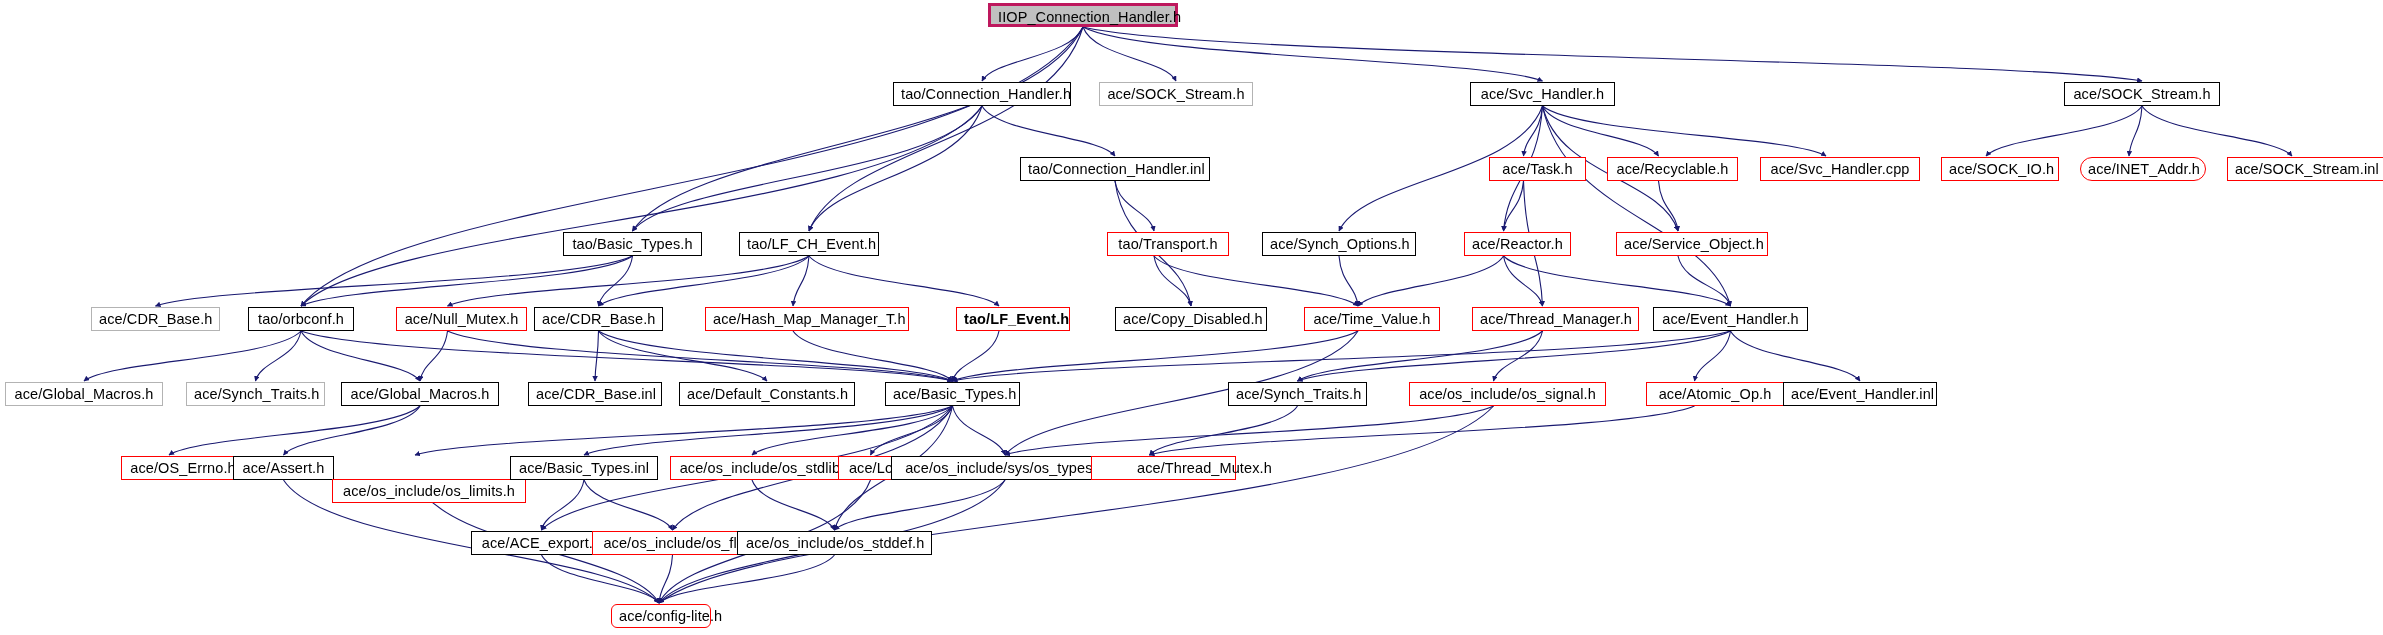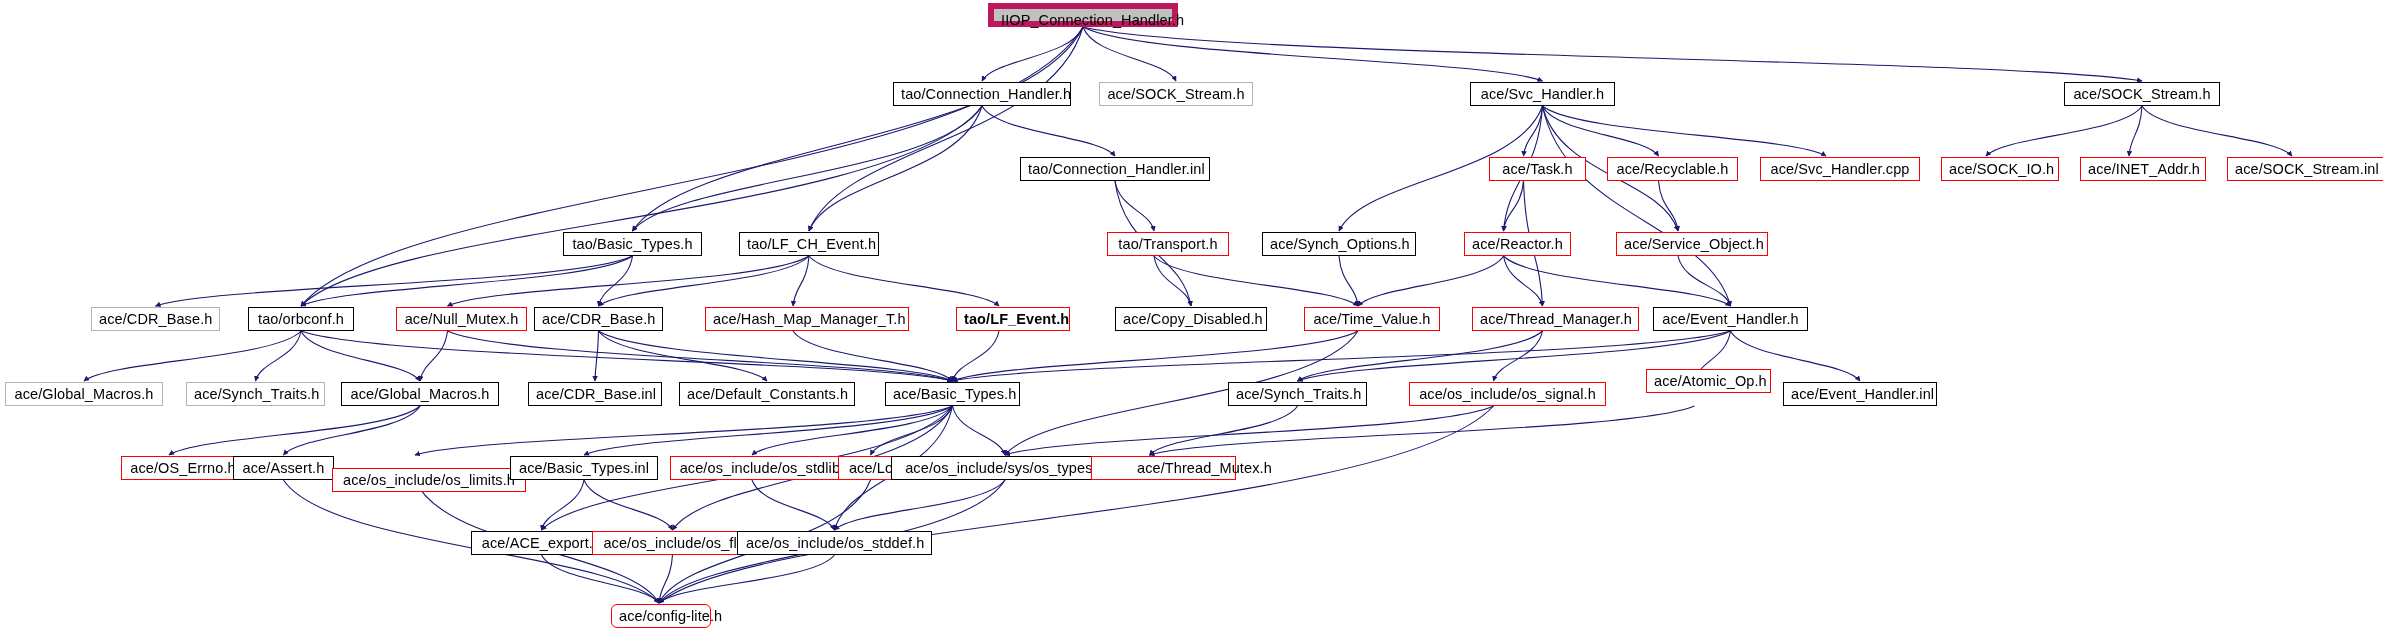--- a/index.html
+++ b/index.html
@@ -32,21 +32,21 @@
     white-space: nowrap;
     font-size: 14.5px;
     color: #000000;
     background: #ffffff;
     border: 1px solid #000000;
     padding: 0 7px;
     letter-spacing: 0.1px;
   }
   .node.root {
     background: #c0c0c0;
-    border: 6px solid #be185d;
+    border: 3px solid #be185d;
   }
   .node.red {
     border: 1px solid #ff0000;
     margin-left: 14px;
   }
   .node.gray {
     border: 1px solid #b3b3b3;
   }
 </style>
 </head>
@@ -150,21 +150,21 @@
       <div class="node root" style="left: 988px; top: 3px; width: 190px;">IIOP_Connection_Handler.h</div>
       <div class="node" style="left: 893px; top: 82px; width: 178px;">tao/Connection_Handler.h</div>
       <div class="node gray" style="left: 1099px; top: 82px; width: 154px;">ace/SOCK_Stream.h</div>
       <div class="node" style="left: 1470px; top: 82px; width: 145px;">ace/Svc_Handler.h</div>
       <div class="node" style="left: 2064px; top: 82px; width: 156px;">ace/SOCK_Stream.h</div>
       <div class="node" style="left: 1020px; top: 157px; width: 190px;">tao/Connection_Handler.inl</div>
       <div class="node red" style="left: 1475px; top: 157px; width: 97px;">ace/Task.h</div>
       <div class="node red" style="left: 1593px; top: 157px; width: 131px;">ace/Recyclable.h</div>
       <div class="node red" style="left: 1746px; top: 157px; width: 160px;">ace/Svc_Handler.cpp</div>
       <div class="node red" style="left: 1927px; top: 157px; width: 118px;">ace/SOCK_IO.h</div>
-      <div class="node red" style="left: 2066px; top: 157px; width: 126px;">ace/INET_Addr.h</div>
+      <div class="node red" style="left: 2066px; top: 157px; width: 126px; border-radius: 12px;">ace/INET_Addr.h</div>
       <div class="node red" style="left: 2213px; top: 157px; width: 158px;">ace/SOCK_Stream.inl</div>
       <div class="node" style="left: 563px; top: 232px; width: 139px;">tao/Basic_Types.h</div>
       <div class="node" style="left: 739px; top: 232px; width: 140px;">tao/LF_CH_Event.h</div>
       <div class="node red" style="left: 1093px; top: 232px; width: 122px;">tao/Transport.h</div>
       <div class="node" style="left: 1262px; top: 232px; width: 154px;">ace/Synch_Options.h</div>
       <div class="node red" style="left: 1450px; top: 232px; width: 107px;">ace/Reactor.h</div>
       <div class="node red" style="left: 1602px; top: 232px; width: 152px;">ace/Service_Object.h</div>
       <div class="node gray" style="left: 91px; top: 307px; width: 129px;">ace/CDR_Base.h</div>
       <div class="node" style="left: 248px; top: 307px; width: 106px;">tao/orbconf.h</div>
       <div class="node red" style="left: 382px; top: 307px; width: 131px;">ace/Null_Mutex.h</div>
@@ -176,25 +176,25 @@
       <div class="node red" style="left: 1458px; top: 307px; width: 167px;">ace/Thread_Manager.h</div>
       <div class="node" style="left: 1653px; top: 307px; width: 155px;">ace/Event_Handler.h</div>
       <div class="node gray" style="left: 5px; top: 382px; width: 158px;">ace/Global_Macros.h</div>
       <div class="node gray" style="left: 186px; top: 382px; width: 139px;">ace/Synch_Traits.h</div>
       <div class="node" style="left: 341px; top: 382px; width: 158px;">ace/Global_Macros.h</div>
       <div class="node" style="left: 528px; top: 382px; width: 134px;">ace/CDR_Base.inl</div>
       <div class="node" style="left: 679px; top: 382px; width: 176px;">ace/Default_Constants.h</div>
       <div class="node" style="left: 885px; top: 382px; width: 135px;">ace/Basic_Types.h</div>
       <div class="node" style="left: 1228px; top: 382px; width: 139px;">ace/Synch_Traits.h</div>
       <div class="node red" style="left: 1395px; top: 382px; width: 197px;">ace/os_include/os_signal.h</div>
-      <div class="node red" style="left: 1632px; top: 369px; width: 125px;">ace/Atomic_Op.h</div>
+      <div class="node red" style="left: 1632px; top: 382px; width: 138px;">ace/Atomic_Op.h</div>
       <div class="node" style="left: 1783px; top: 382px; width: 154px;">ace/Event_Handler.inl</div>
       <div class="node red" style="left: 107px; top: 456px; width: 124px;">ace/OS_Errno.h</div>
       <div class="node" style="left: 233px; top: 456px; width: 101px;">ace/Assert.h</div>
-      <div class="node red" style="left: 318px; top: 468px; width: 194px;">ace/os_include/os_limits.h</div>
+      <div class="node red" style="left: 318px; top: 479px; width: 194px;">ace/os_include/os_limits.h</div>
       <div class="node" style="left: 510px; top: 456px; width: 148px;">ace/Basic_Types.inl</div>
       <div class="node red" style="left: 656px; top: 456px; width: 192px;">ace/os_include/os_stdlib.h</div>
       <div class="node red" style="left: 824px; top: 456px; width: 93px;">ace/Lock.h</div>
       <div class="node" style="left: 891px; top: 456px; width: 228px;">ace/os_include/sys/os_types.h</div>
       <div class="node red" style="left: 1077px; top: 456px; width: 145px; padding-left: 45px;">ace/Thread_Mutex.h</div>
       <div class="node" style="left: 471px; top: 531px; width: 141px;">ace/ACE_export.h</div>
       <div class="node red" style="left: 578px; top: 531px; width: 189px;">ace/os_include/os_float.h</div>
       <div class="node" style="left: 737px; top: 531px; width: 195px; padding-left: 8px;">ace/os_include/os_stddef.h</div>
       <div class="node red" style="left: 597px; top: 604px; width: 100px; border-radius: 6px;">ace/config-lite.h</div>
     </div>

